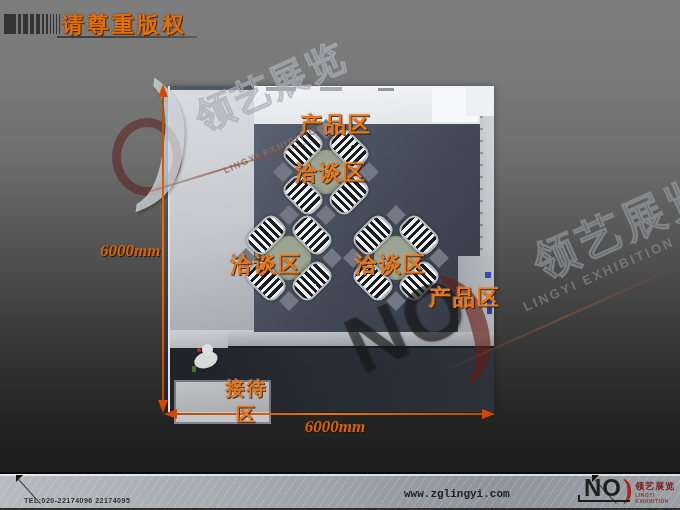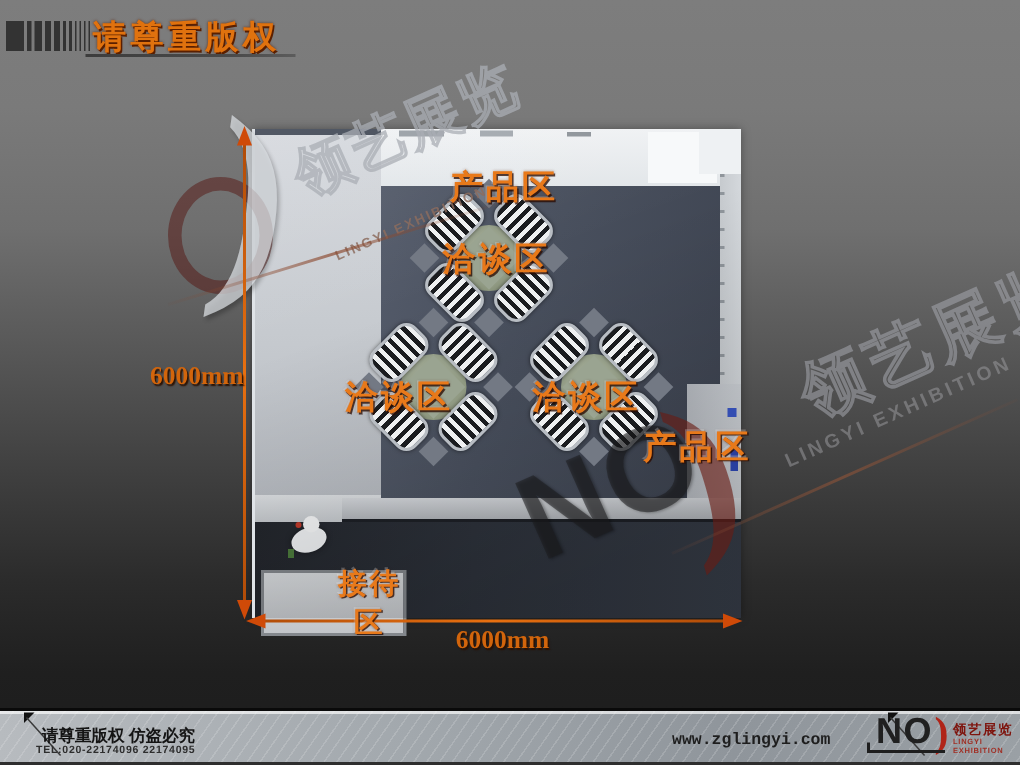--- a/index.html
+++ b/index.html
@@ -75,21 +75,21 @@
   
   .dim{position:absolute;z-index:55;}
   .vline{left:162px;top:96px;width:2px;height:306px;background:linear-gradient(180deg,#b14c08,#e87010,#b14c08);}
   .arr{width:0;height:0;}
   .arr.up{left:158px;top:84px;border-left:5px solid transparent;border-right:5px solid transparent;border-bottom:13px solid #cf4a08;}
   .arr.down{left:158px;top:400px;border-left:5px solid transparent;border-right:5px solid transparent;border-top:13px solid #cf4a08;}
   .hline{left:172px;top:413px;width:312px;height:2px;background:linear-gradient(90deg,#b14c08,#e87010 50%,#b14c08);}
   .arr.left{left:164px;top:409px;border-top:5px solid transparent;border-bottom:5px solid transparent;border-right:13px solid #cf4a08;}
   .arr.right{left:482px;top:409px;border-top:5px solid transparent;border-bottom:5px solid transparent;border-left:13px solid #cf4a08;}
   .dim-label{position:absolute;z-index:56;font-family:"Liberation Serif",serif;font-size:17px;font-weight:bold;
-    color:#d2650c;text-shadow:1px 1px 1px #2a1000;}
+    color:#d2650c;text-shadow:1px 1px 1px #2a1000;font-style:italic;}
   .dim-label.v{left:100px;top:241px;width:60px;text-align:right;}
   .dim-label.h{left:290px;top:417px;width:90px;text-align:center;}
   
   .wm{position:absolute;z-index:40;pointer-events:none;}
   .wm-ring{left:112px;top:118px;width:52px;height:60px;border:9px solid rgba(86,22,18,.5);border-radius:50%;}
   .wm-swoosh1{left:142px;top:58px;font-family:"Liberation Serif",serif;font-size:150px;line-height:1;
     font-weight:bold;color:rgba(222,226,230,.72);transform:rotate(8deg);text-shadow:2px 2px 3px rgba(0,0,0,.25);}
   .wm-cn1{left:198px;top:94px;font-size:38px;font-weight:bold;letter-spacing:2px;white-space:nowrap;
     transform:rotate(-24deg);transform-origin:left center;color:transparent;
     -webkit-text-stroke:1px rgba(170,174,180,.75);}
@@ -115,21 +115,21 @@
     background:linear-gradient(90deg,#b7bbbf 0%,#a2a8ad 40%,#8f959b 72%,#9aa0a5 100%);
     box-shadow:inset 0 2px 0 rgba(255,255,255,.65);}
   .footer-hatch{position:absolute;left:0;top:0;width:100%;height:100%;
     background:repeating-linear-gradient(125deg,rgba(255,255,255,.15) 0 1px,transparent 1px 7px);}
   .footer *{box-sizing:border-box;}
   .f-mark{position:absolute;width:0;height:0;border-left:7px solid #111;border-bottom:7px solid transparent;top:1px;}
   .f-slash{position:absolute;width:34px;height:1px;background:#3a3a3a;transform:rotate(48deg);transform-origin:left top;top:4px;}
   .f-copy{position:absolute;left:28px;top:9px;font-size:11px;font-weight:bold;color:#141414;white-space:nowrap;}
   .f-tel{position:absolute;left:24px;top:23px;font-size:7px;font-weight:bold;color:#2e2e2e;letter-spacing:.5px;white-space:nowrap;}
   .f-addr{position:absolute;left:130px;top:10px;font-size:11px;font-weight:bold;color:#141414;white-space:nowrap;}
-  .f-web{position:absolute;left:404px;top:14px;font-family:"Liberation Mono",monospace;font-size:11px;font-weight:bold;color:#1e1e1e;white-space:nowrap;margin-left:44px;}
+  .f-web{position:absolute;left:404px;top:14px;font-family:"Liberation Mono",monospace;font-size:11px;font-weight:bold;color:#1e1e1e;white-space:nowrap;}
   .f-logo{position:absolute;left:584px;top:2px;display:flex;align-items:flex-start;}
   .f-logo-no{font-size:24px;font-weight:900;letter-spacing:1px;color:#202020;line-height:1;}
   .f-logo-paren{font-family:"Liberation Serif",serif;font-size:28px;font-weight:bold;color:#b02418;line-height:.9;margin-left:1px;}
   .f-logo-underline{position:absolute;left:-6px;top:24px;width:52px;height:2px;background:#1e1e1e;}
   .f-logo-underline:before{content:"";position:absolute;left:0;top:-5px;width:2px;height:5px;background:#1e1e1e;}
   .f-logo-txt{margin-left:3px;margin-top:6px;}
   .f-logo-cn{font-size:9px;font-weight:bold;color:#7e150e;letter-spacing:1px;line-height:1.1;}
   .f-logo-en{font-size:5px;font-weight:bold;color:#a03026;letter-spacing:.5px;line-height:1.2;}
 </style>
 </head>
@@ -244,21 +244,20 @@
   <div class="wm wm-cn2">领艺展览</div>
   <div class="wm wm-en2">LINGYI EXHIBITION</div>
   <div class="wm wm-line2"></div>
 
   <div class="footer">
     <div class="footer-hatch"></div>
     <div class="f-mark" style="left:16px;"></div>
     <div class="f-slash" style="left:18px;"></div>
     <div class="f-mark" style="left:592px;"></div>
     <div class="f-slash" style="left:594px;"></div>
-    <div class="f-copy">请尊重版权 仿盗必究</div>
     <div class="f-tel">TEL:020-22174096 22174095</div>
     <div class="f-web">www.zglingyi.com</div>
     <div class="f-logo">
       <span class="f-logo-no">NO</span>
       <span class="f-logo-paren">)</span>
       <span class="f-logo-underline"></span>
       <span class="f-logo-txt">
         <div class="f-logo-cn">领艺展览</div>
         <div class="f-logo-en">LINGYI EXHIBITION</div>
       </span>

